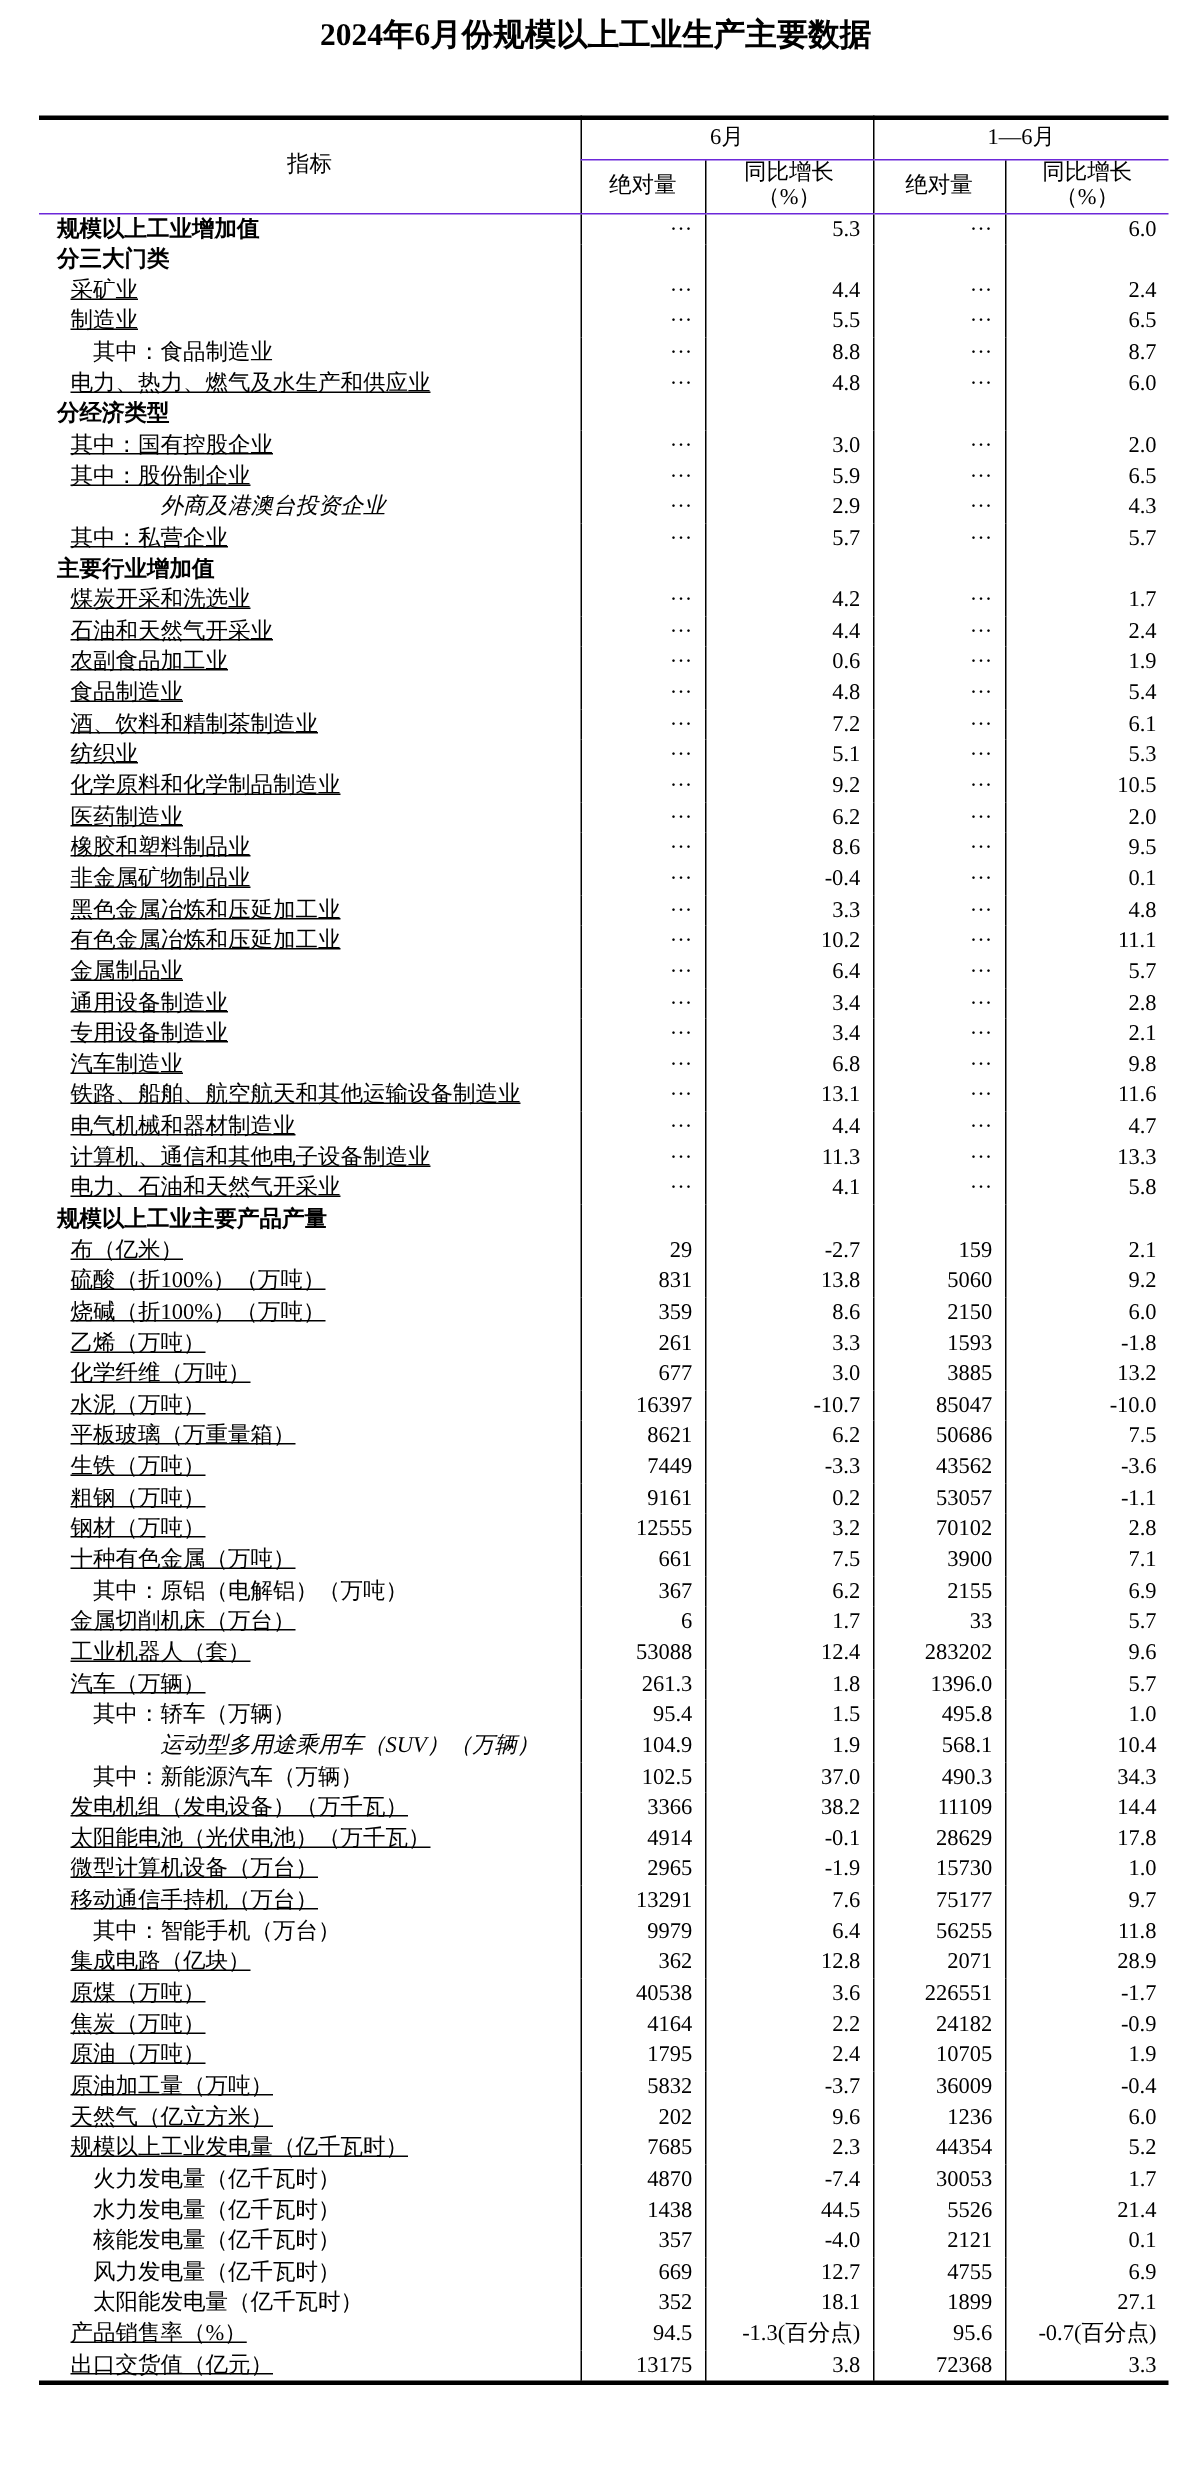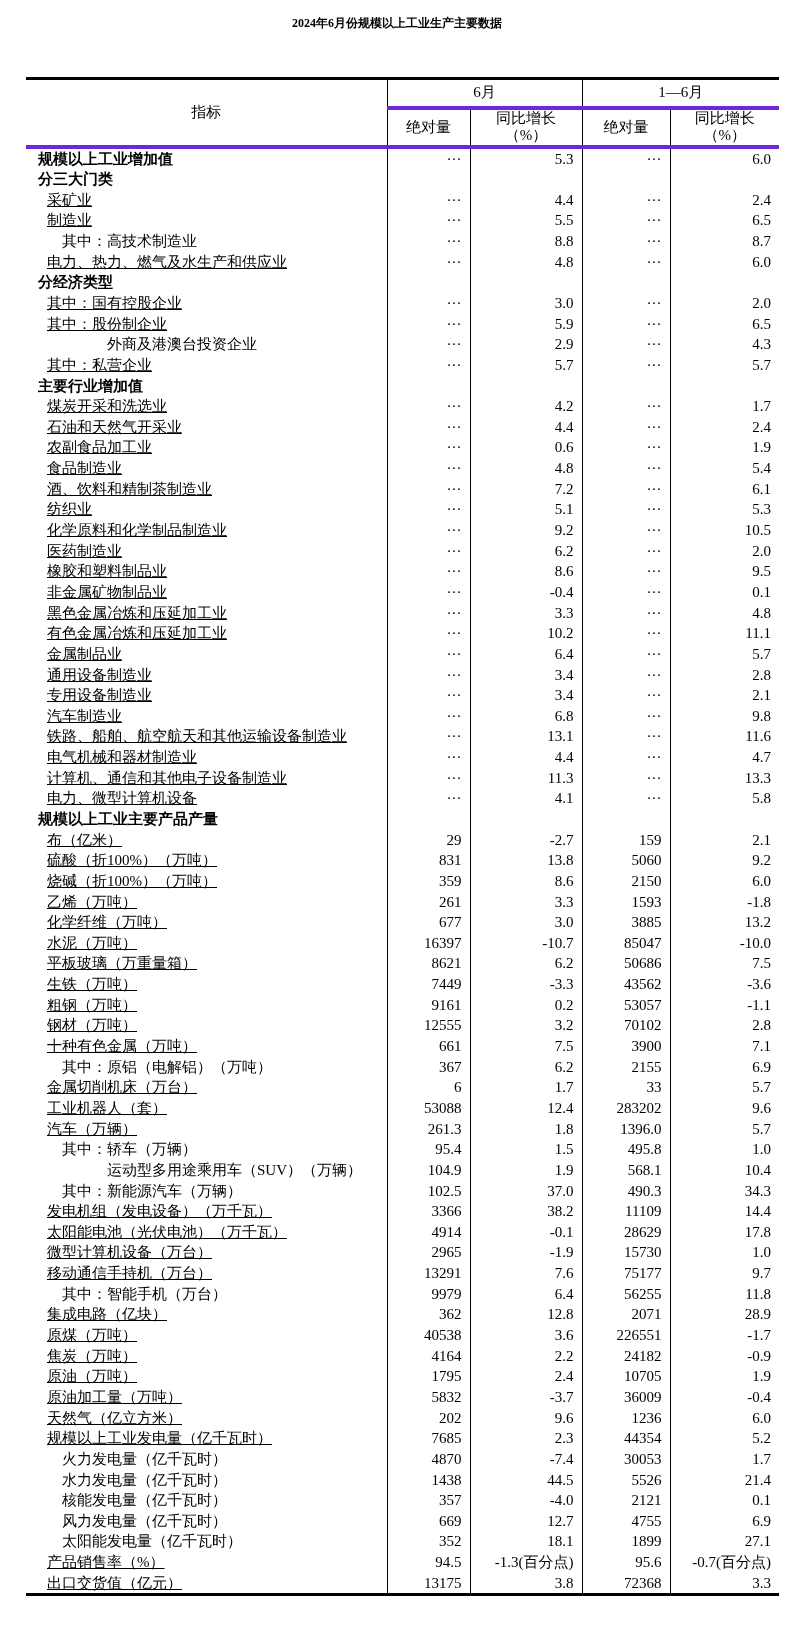--- a/index.html
+++ b/index.html
@@ -3,44 +3,44 @@
 <meta charset="utf-8">
 <style>
   html,body{margin:0;padding:0;background:#ffffff;}
   body{
     width:794px;height:1645px;position:relative;color:#000;
     font-family:"Liberation Serif","DejaVu Serif",serif;
     -webkit-font-smoothing:antialiased;
   }
   .page-title{
     padding-top:11px;height:24px;line-height:24px;
-    text-align:center;font-weight:bold;font-size:12px;
+    text-align:center;font-weight:bold;font-size:21px;
   }
   table.stat{
     border-collapse:collapse;table-layout:fixed;
     margin:42px 0 0 26px;width:753px;
     border-top:3px solid #000;border-bottom:3px solid #000;
   }
   th,td{
     padding:0;font-size:15px;font-weight:normal;
     white-space:nowrap;overflow:hidden;vertical-align:middle;
   }
   thead tr.h1 th{height:26px;}
   thead tr.h2 th{height:27px;}
   thead th{text-align:center;line-height:1.15;}
   th.ind-h{vertical-align:middle;}
   .bl{border-left:1px solid #000;}
-  .hb{border-bottom:4px solid #6d28d9;}
+  .hb{border-bottom:1px solid #6d28d9;}
   tbody tr{height:20.64px;}
   td.label{text-align:left;line-height:20.64px;}
   td.num{text-align:right;padding-right:8px;line-height:20.64px;}
   .ind0{padding-left:12px;font-weight:bold;}
   .ind1{padding-left:21px;text-decoration:underline;}
   .ind2{padding-left:36px;}
-  .ind3{padding-left:81px;}
+  .ind3{padding-left:81px;font-style:italic;}
 </style>
 </head>
 <body>
 
 <div class="page-title">2024年6月份规模以上工业生产主要数据</div>
 
 <table class="stat">
   <colgroup>
     <col style="width:361px">
     <col style="width:83px">
@@ -90,21 +90,21 @@
         <td class="num bl">2.4</td>
       </tr>
       <tr>
         <td class="label ind1">制造业</td>
         <td class="num bl">···</td>
         <td class="num bl">5.5</td>
         <td class="num bl">···</td>
         <td class="num bl">6.5</td>
       </tr>
       <tr>
-        <td class="label ind2">其中：高技术制造业</td>
+        <td class="label ind2">其中：食品制造业</td>
         <td class="num bl">···</td>
         <td class="num bl">8.8</td>
         <td class="num bl">···</td>
         <td class="num bl">8.7</td>
       </tr>
       <tr>
         <td class="label ind1">电力、热力、燃气及水生产和供应业</td>
         <td class="num bl">···</td>
         <td class="num bl">4.8</td>
         <td class="num bl">···</td>
@@ -279,21 +279,21 @@
         <td class="num bl">4.7</td>
       </tr>
       <tr>
         <td class="label ind1">计算机、通信和其他电子设备制造业</td>
         <td class="num bl">···</td>
         <td class="num bl">11.3</td>
         <td class="num bl">···</td>
         <td class="num bl">13.3</td>
       </tr>
       <tr>
-        <td class="label ind1">电力、微型计算机设备</td>
+        <td class="label ind1">电力、石油和天然气开采业</td>
         <td class="num bl">···</td>
         <td class="num bl">4.1</td>
         <td class="num bl">···</td>
         <td class="num bl">5.8</td>
       </tr>
       <tr>
         <td class="label ind0">规模以上工业主要产品产量</td>
         <td class="num bl"></td>
         <td class="num bl"></td>
         <td class="num bl"></td>

